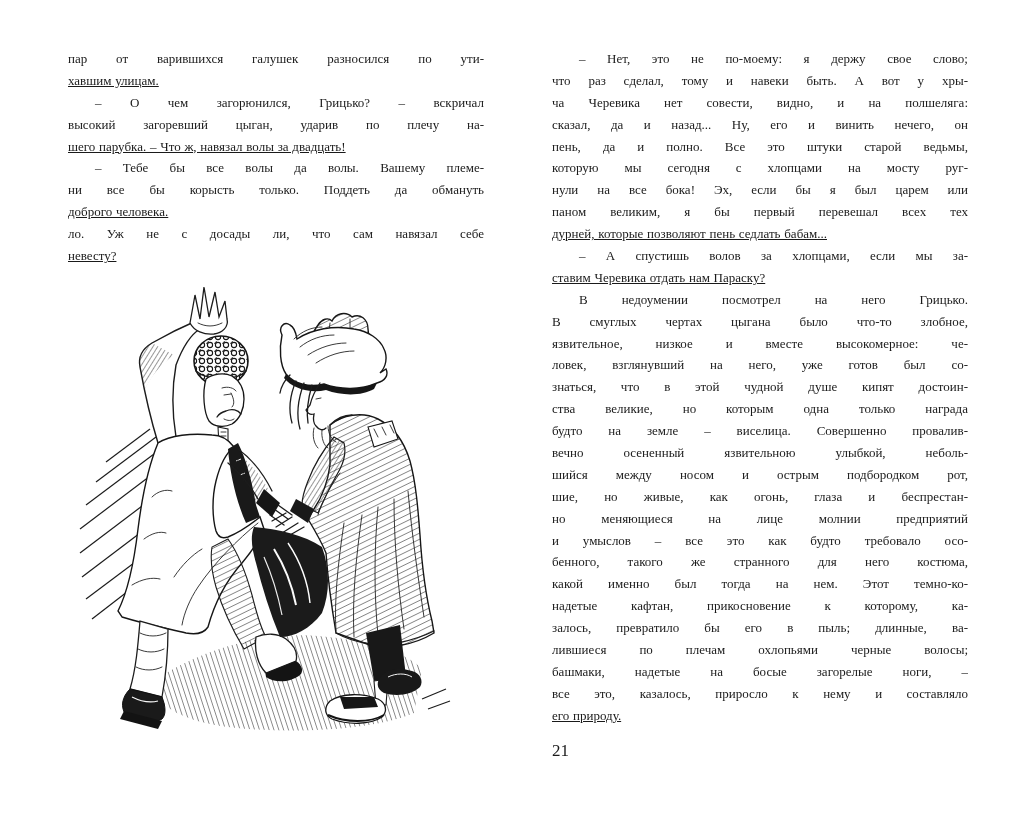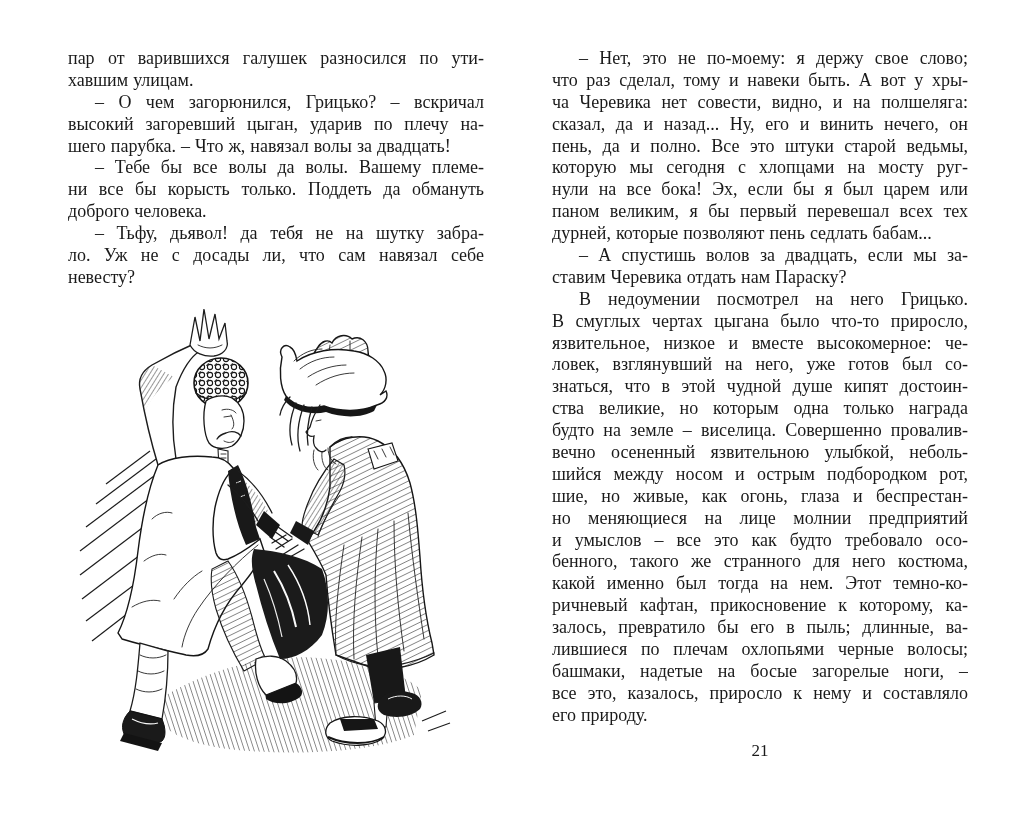--- a/index.html
+++ b/index.html
@@ -10,40 +10,39 @@
     font-family: "Liberation Serif", "DejaVu Serif", serif;
     color: #1a1a1a;
   }
   .spread { position: relative; width: 1024px; height: 813px; background: #ffffff; }
 
   .page-col { position: absolute; top: 48px; width: 416px; }
   .page-col.left  { left: 68px; }
   .page-col.right { left: 552px; }
 
   .line {
-    font-size: 18px;
+    font-size: 13px;
     line-height: 21.9px;
     height: 21.9px;
     overflow: hidden;
     text-align: justify;
     text-align-last: justify;
     word-spacing: 0.5px;
   }
-  .line.last { text-align-last: left; }
+  .line.last { text-align-last: left; text-decoration: underline; }
   .line.indent { text-indent: 27px; }
 
   figure.illus {
     margin: 10px 0 0 10px;
     padding: 0;
     width: 392px; height: 455px;
   }
 
   .pageno {
     margin-top: 13px;
-    text-align: center;
     font-size: 17px;
     line-height: 21.9px;
   }
 
   svg .ln { stroke: #1c1c1c; stroke-width: 1.3; fill: none; stroke-linecap: round; }
   svg .thin { stroke: #242424; stroke-width: 0.9; fill: none; stroke-linecap: round; }
 </style>
 </head>
 <body>
 
@@ -52,21 +51,20 @@
   <div class="page-col left">
     <div id="left-text">
         <div class="line">пар от варившихся галушек разносился по ути-</div>
         <div class="line last">хавшим улицам.</div>
         <div class="line indent">– О чем загорюнился, Грицько? – вскричал</div>
         <div class="line">высокий загоревший цыган, ударив по плечу на-</div>
         <div class="line last">шего парубка. – Что ж, навязал волы за двадцать!</div>
         <div class="line indent">– Тебе бы все волы да волы. Вашему племе-</div>
         <div class="line">ни все бы корысть только. Поддеть да обмануть</div>
         <div class="line last">доброго человека.</div>
-        <div class="line indent">– Тьфу, дьявол! да тебя не на шутку забра-</div>
         <div class="line">ло. Уж не с досады ли, что сам навязал себе</div>
         <div class="line last">невесту?</div>
       </div>
 
     <figure class="illus">
       <svg viewBox="0 0 392 455" width="392" height="455" role="img" aria-label="Перьевой рисунок: парубок в смушковой шапке с поднятой рукой и сутулый цыган в широкополой шляпе ударяют по рукам">
         <defs>
           <pattern id="pDiag" patternUnits="userSpaceOnUse" width="5.5" height="5.5" patternTransform="rotate(64)">
             <line x1="0" y1="0" x2="0" y2="5.5" stroke="#1d1d1d" stroke-width="1"></line>
           </pattern>
@@ -195,37 +193,37 @@
     <div id="right-text">
         <div class="line indent">– Нет, это не по-моему: я держу свое слово;</div>
         <div class="line">что раз сделал, тому и навеки быть. А вот у хры-</div>
         <div class="line">ча Черевика нет совести, видно, и на полшеляга:</div>
         <div class="line">сказал, да и назад... Ну, его и винить нечего, он</div>
         <div class="line">пень, да и полно. Все это штуки старой ведьмы,</div>
         <div class="line">которую мы сегодня с хлопцами на мосту руг-</div>
         <div class="line">нули на все бока! Эх, если бы я был царем или</div>
         <div class="line">паном великим, я бы первый перевешал всех тех</div>
         <div class="line last">дурней, которые позволяют пень седлать бабам...</div>
-        <div class="line indent">– А спустишь волов за двадцать, если мы за-</div>
+        <div class="line indent">– А спустишь волов за хлопцами, если мы за-</div>
         <div class="line last">ставим Черевика отдать нам Параску?</div>
         <div class="line indent">В недоумении посмотрел на него Грицько.</div>
-        <div class="line">В смуглых чертах цыгана было что-то приросло,</div>
+        <div class="line">В смуглых чертах цыгана было что-то злобное,</div>
         <div class="line">язвительное, низкое и вместе высокомерное: че-</div>
         <div class="line">ловек, взглянувший на него, уже готов был со-</div>
         <div class="line">знаться, что в этой чудной душе кипят достоин-</div>
         <div class="line">ства великие, но которым одна только награда</div>
         <div class="line">будто на земле – виселица. Совершенно провалив-</div>
         <div class="line">вечно осененный язвительною улыбкой, неболь-</div>
         <div class="line">шийся между носом и острым подбородком рот,</div>
         <div class="line">шие, но живые, как огонь, глаза и беспрестан-</div>
         <div class="line">но меняющиеся на лице молнии предприятий</div>
         <div class="line">и умыслов – все это как будто требовало осо-</div>
         <div class="line">бенного, такого же странного для него костюма,</div>
         <div class="line">какой именно был тогда на нем. Этот темно-ко-</div>
-        <div class="line">ричневый кафтан, прикосновение к которому, ка-</div>
+        <div class="line">надетые кафтан, прикосновение к которому, ка-</div>
         <div class="line">залось, превратило бы его в пыль; длинные, ва-</div>
         <div class="line">лившиеся по плечам охлопьями черные волосы;</div>
         <div class="line">башмаки, надетые на босые загорелые ноги, –</div>
         <div class="line">все это, казалось, приросло к нему и составляло</div>
         <div class="line last">его природу.</div>
       </div>
     <div class="pageno">21</div>
   </div>
 
 </div>

